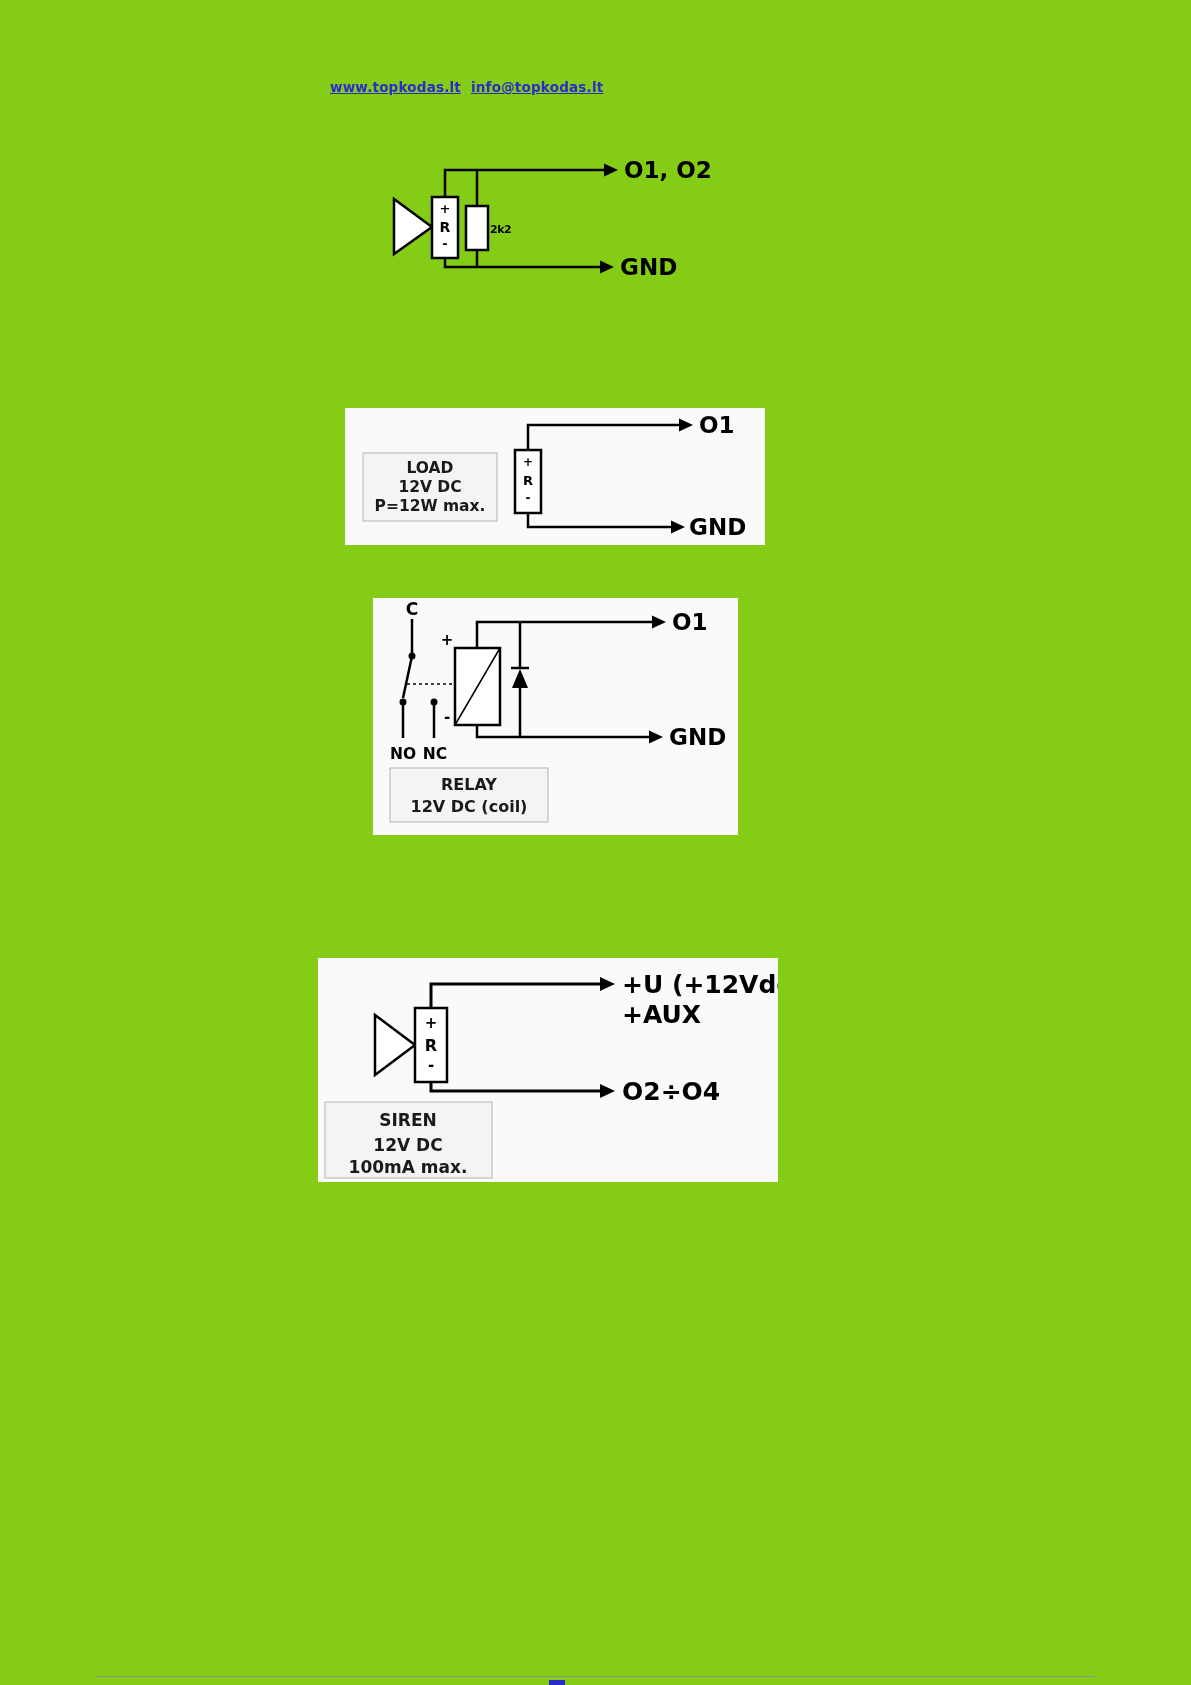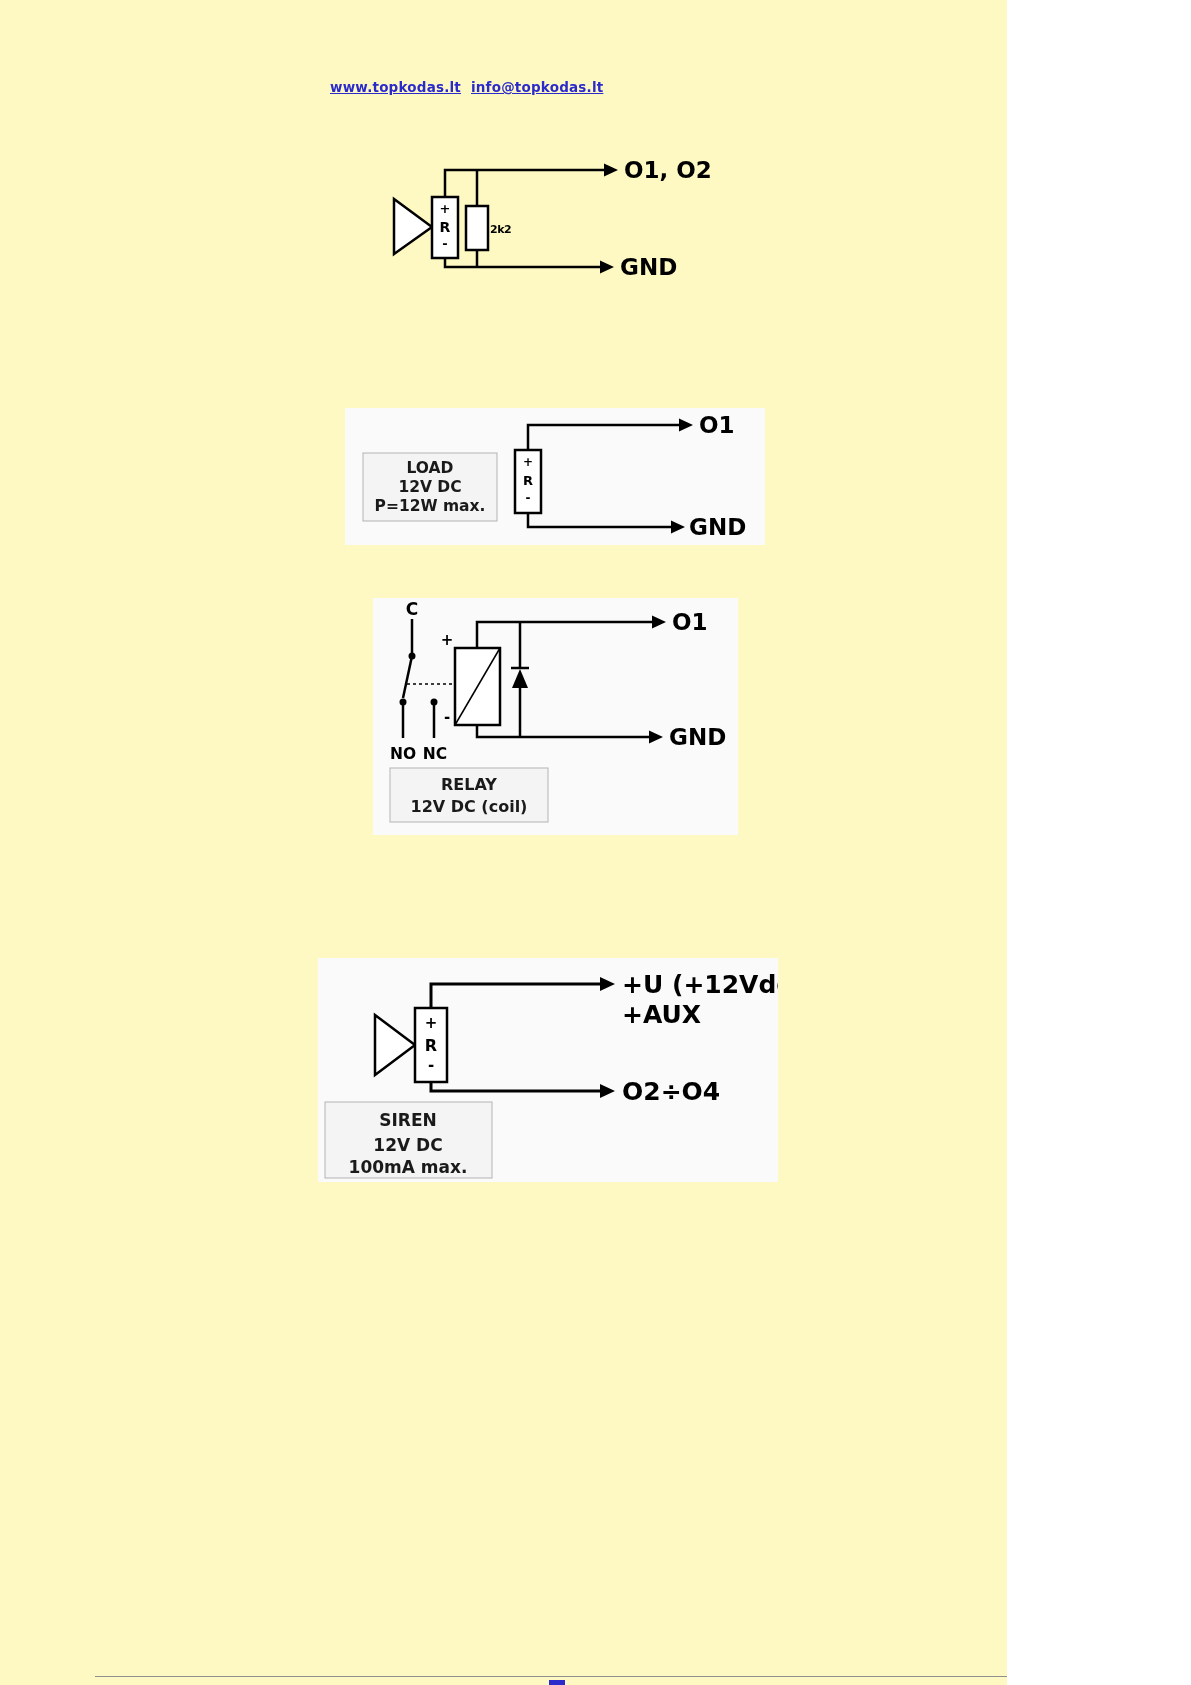--- a/index.html
+++ b/index.html
@@ -1,18 +1,18 @@
 <!DOCTYPE html>
 <html><head>
 <meta charset="utf-8">
 <style>
   * { margin:0; padding:0; box-sizing:border-box; }
   html,body { background:#ffffff; }
   body { font-family:"DejaVu Sans", sans-serif; }
-  .page { position:relative; width:1007px; height:1685px; background:#fef9c3; overflow:hidden; }
+  .page { position:relative; width:1191px; height:1685px; background:#84cc16; overflow:hidden; }
 
   .top-links { position:absolute; left:330px; top:79px; display:flex; gap:10px; white-space:nowrap; }
   .tlink { font-size:13.5px; font-weight:bold; color:#2b2bcc; text-decoration:underline; letter-spacing:0.2px; }
 
   svg.diag { position:absolute; display:block; }
   svg text { font-family:"DejaVu Sans", sans-serif; font-weight:bold; fill:#000000; }
   svg text.legend { fill:#1a1a1a; }
   .wire { fill:none; stroke:#000; stroke-width:2.5; }
   .wire-thick { fill:none; stroke:#000; stroke-width:3; }
   .comp { fill:#ffffff; stroke:#000; stroke-width:2.5; }

